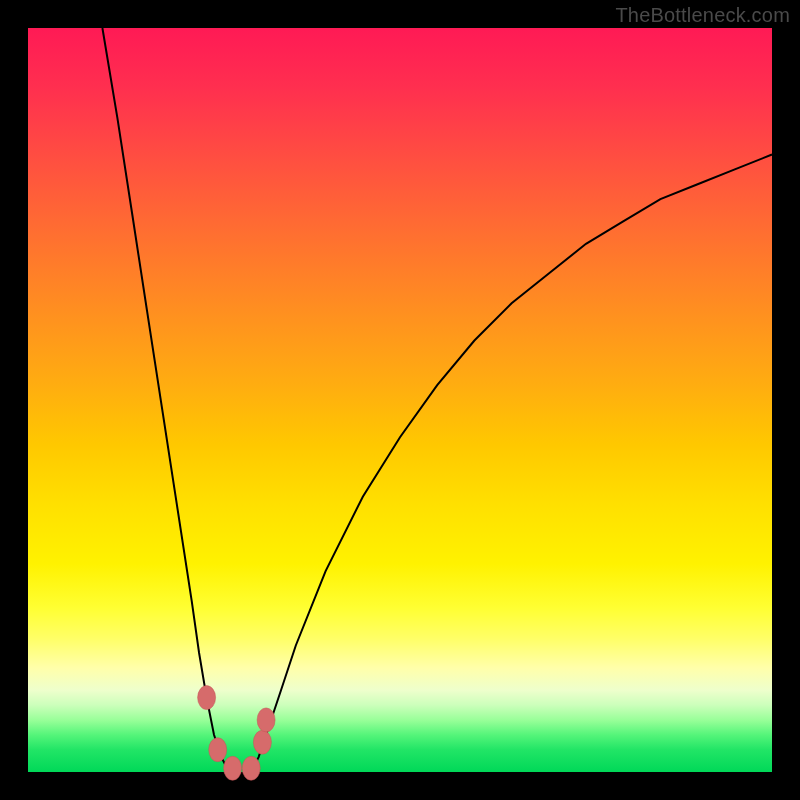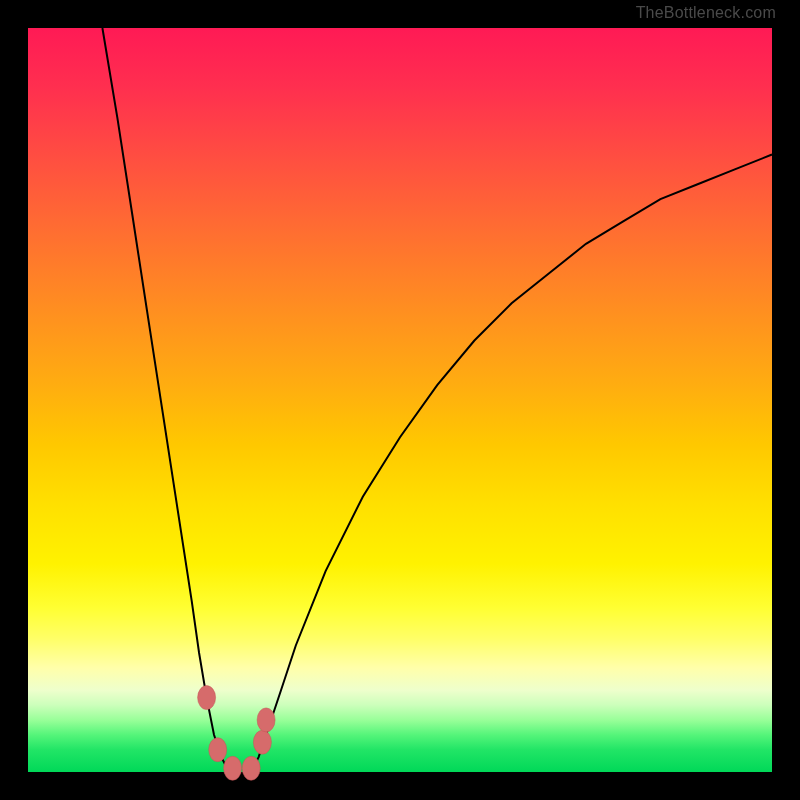--- a/index.html
+++ b/index.html
@@ -34,23 +34,23 @@
       #ccffbb 91%,
       #99ff99 93%,
       #55f57a 95%,
       #22e566 97%,
       #00d858 100%
     );
   }
   .watermark {
     position: absolute;
     top: 4px;
-    right: 24px;
+    right: 10px;
     color: #4a4a4a;
-    font-size: 16px;
+    font-size: 20px;
     font-weight: 500;
     letter-spacing: 0.2px;
     user-select: none;
   }
   svg.curve {
     position: absolute;
     left: 28px;
     top: 28px;
     width: 744px;
     height: 744px;

